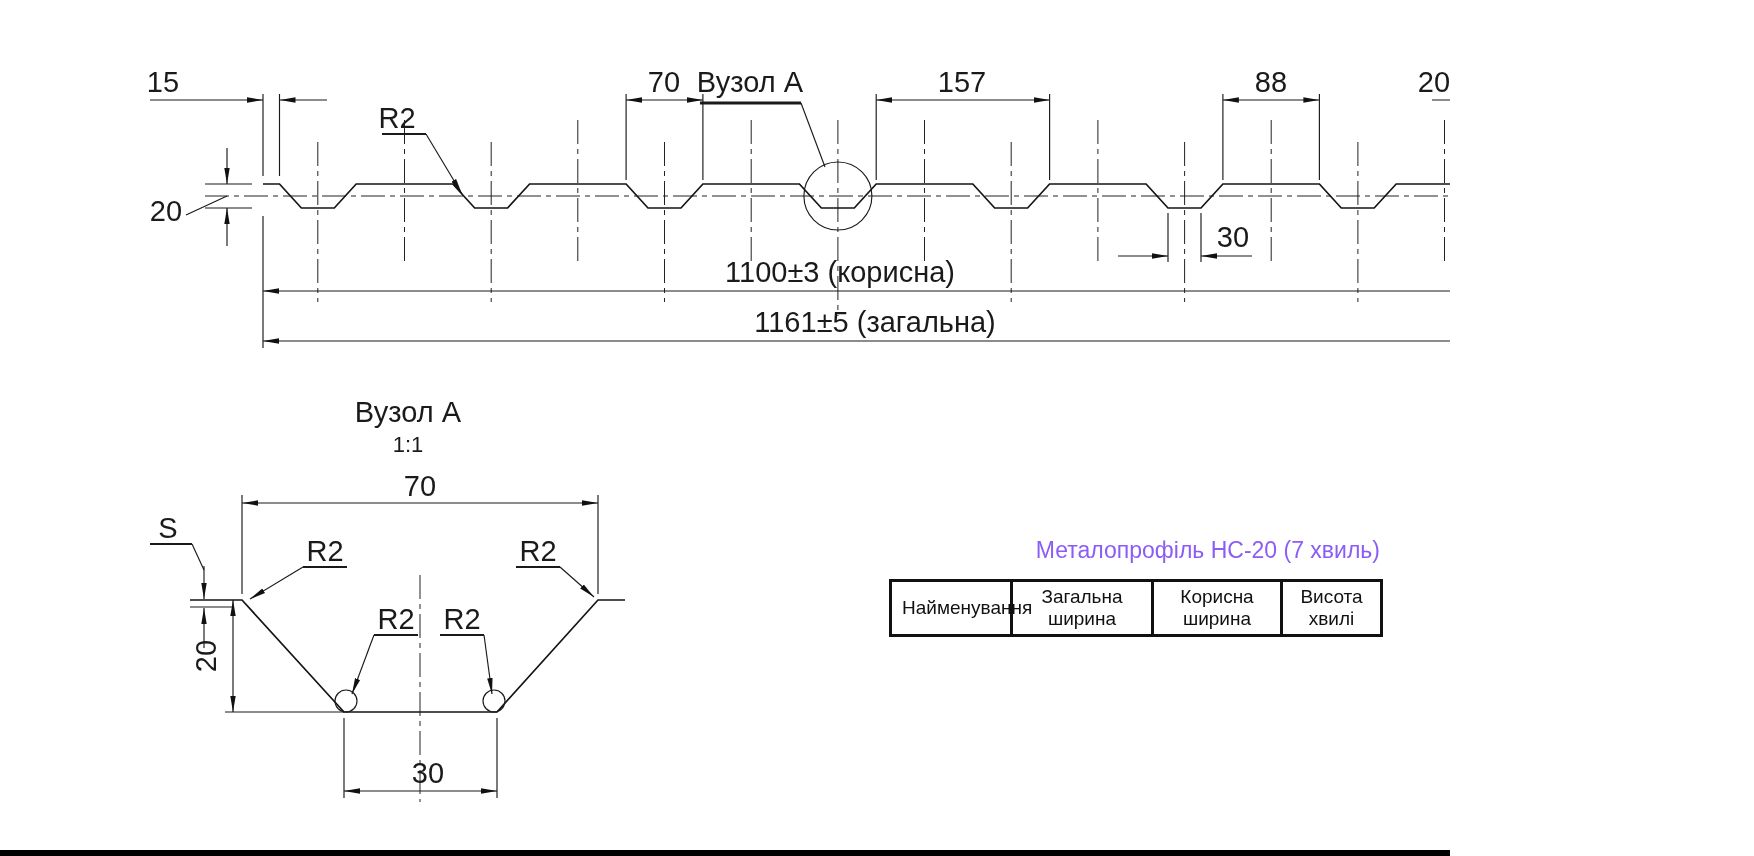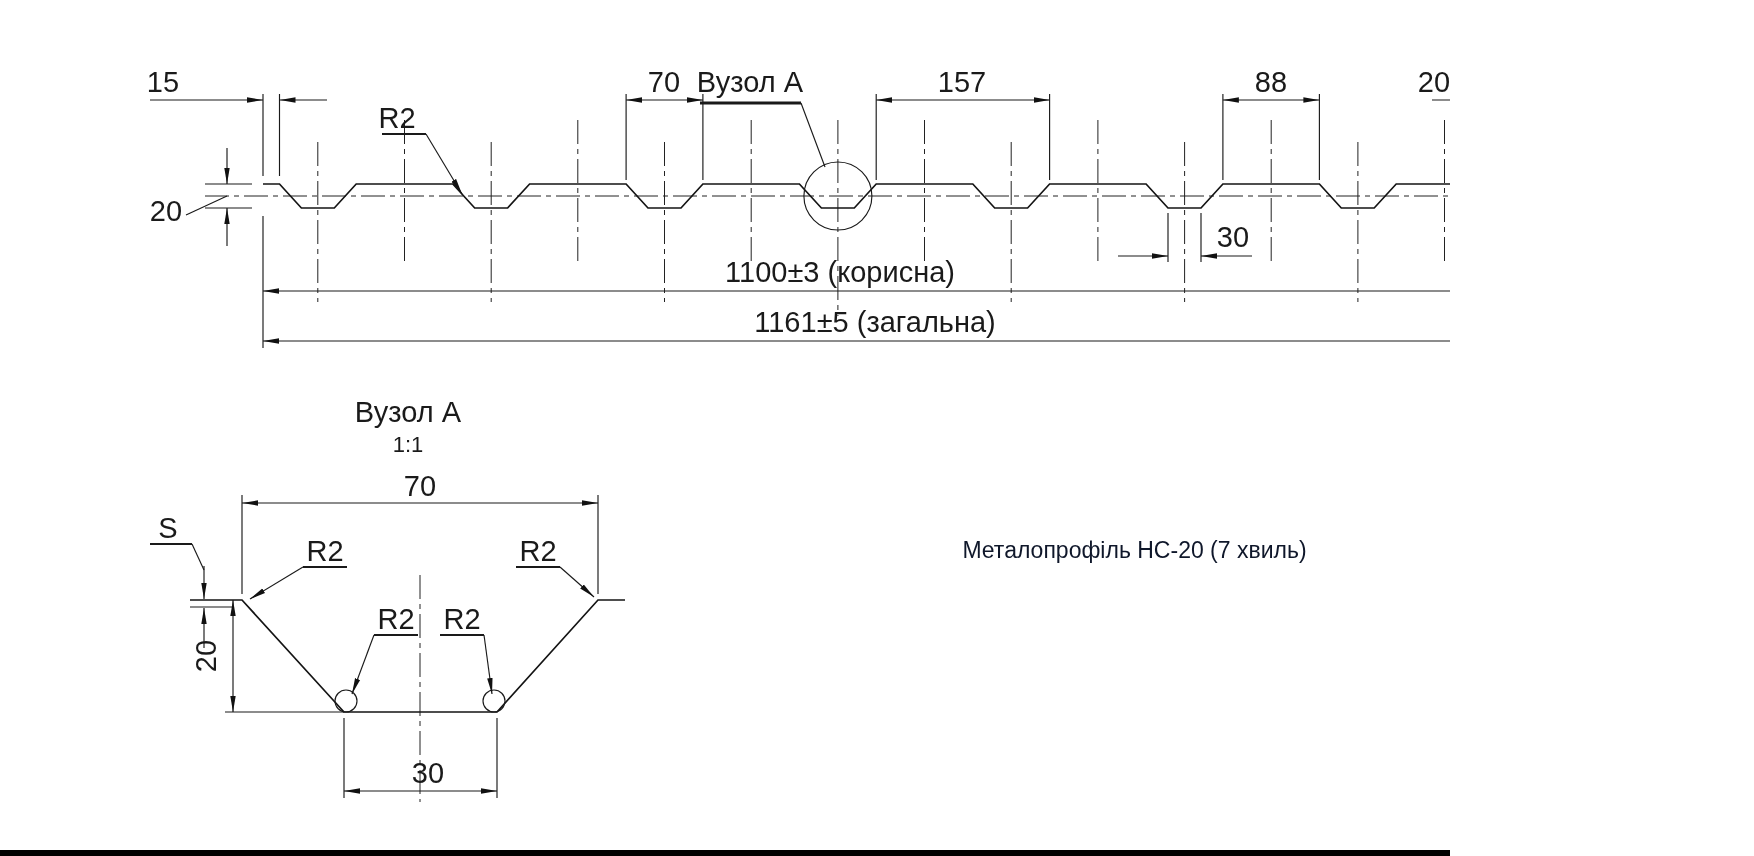--- a/index.html
+++ b/index.html
@@ -7,21 +7,21 @@
           font-family:"Liberation Sans",sans-serif;}
   svg text{fill:#1a1a1a;}
   .dt{font-size:29px;text-anchor:middle;}
   .dt-sm{font-size:22px;text-anchor:middle;}
   .thin{stroke:#1a1a1a;stroke-width:1.15;fill:none;}
   .thick{stroke:#141414;stroke-width:1.7;fill:none;}
   .cline{stroke:#222;stroke-width:1;fill:none;stroke-dasharray:24 5 5 5;}
   .ul{stroke:#1a1a1a;stroke-width:2.2;}
   .ul3{stroke:#1a1a1a;stroke-width:3;}
   .tbl-sect{position:absolute;left:889px;top:536px;width:491px;}
-  .tbl-title{text-align:center;font-size:23px;color:#0f172a;height:28px;line-height:28px;}
+  .tbl-title{text-align:right;font-size:23px;color:#8b5cf6;height:28px;line-height:28px;}
   table.spec{border-collapse:collapse;table-layout:fixed;width:491px;margin-top:15px;}
   table.spec td{border:3px solid #111;height:52px;font-size:19px;color:#111;
                 text-align:center;vertical-align:middle;padding:0 2px;}
   table.spec td.c1{text-align:left;padding-left:10px;}
   .bottom-bar{position:absolute;left:0;bottom:0;width:100%;height:6px;background:#000;}
 </style>
 </head>
 <body>
 
 <div class="canvas">
@@ -174,19 +174,25 @@
 <div class="tbl-sect">
   <div class="tbl-title">Металопрофіль НС-20 (7 хвиль)</div>
   <table class="spec">
     <colgroup>
       <col style="width:121px">
           <col style="width:141px">
           <col style="width:129px">
           <col style="width:100px">
     </colgroup>
     <tbody>
+      <tr>
+        <td class="c1">Найменування</td>
+        <td>Загальна ширина</td>
+        <td>Корисна ширина</td>
+        <td>Висота хвилі</td>
+      </tr>
     </tbody>
   </table>
 </div>
 
 <div class="bottom-bar"></div>
 
 </div>
 
 </body></html>

